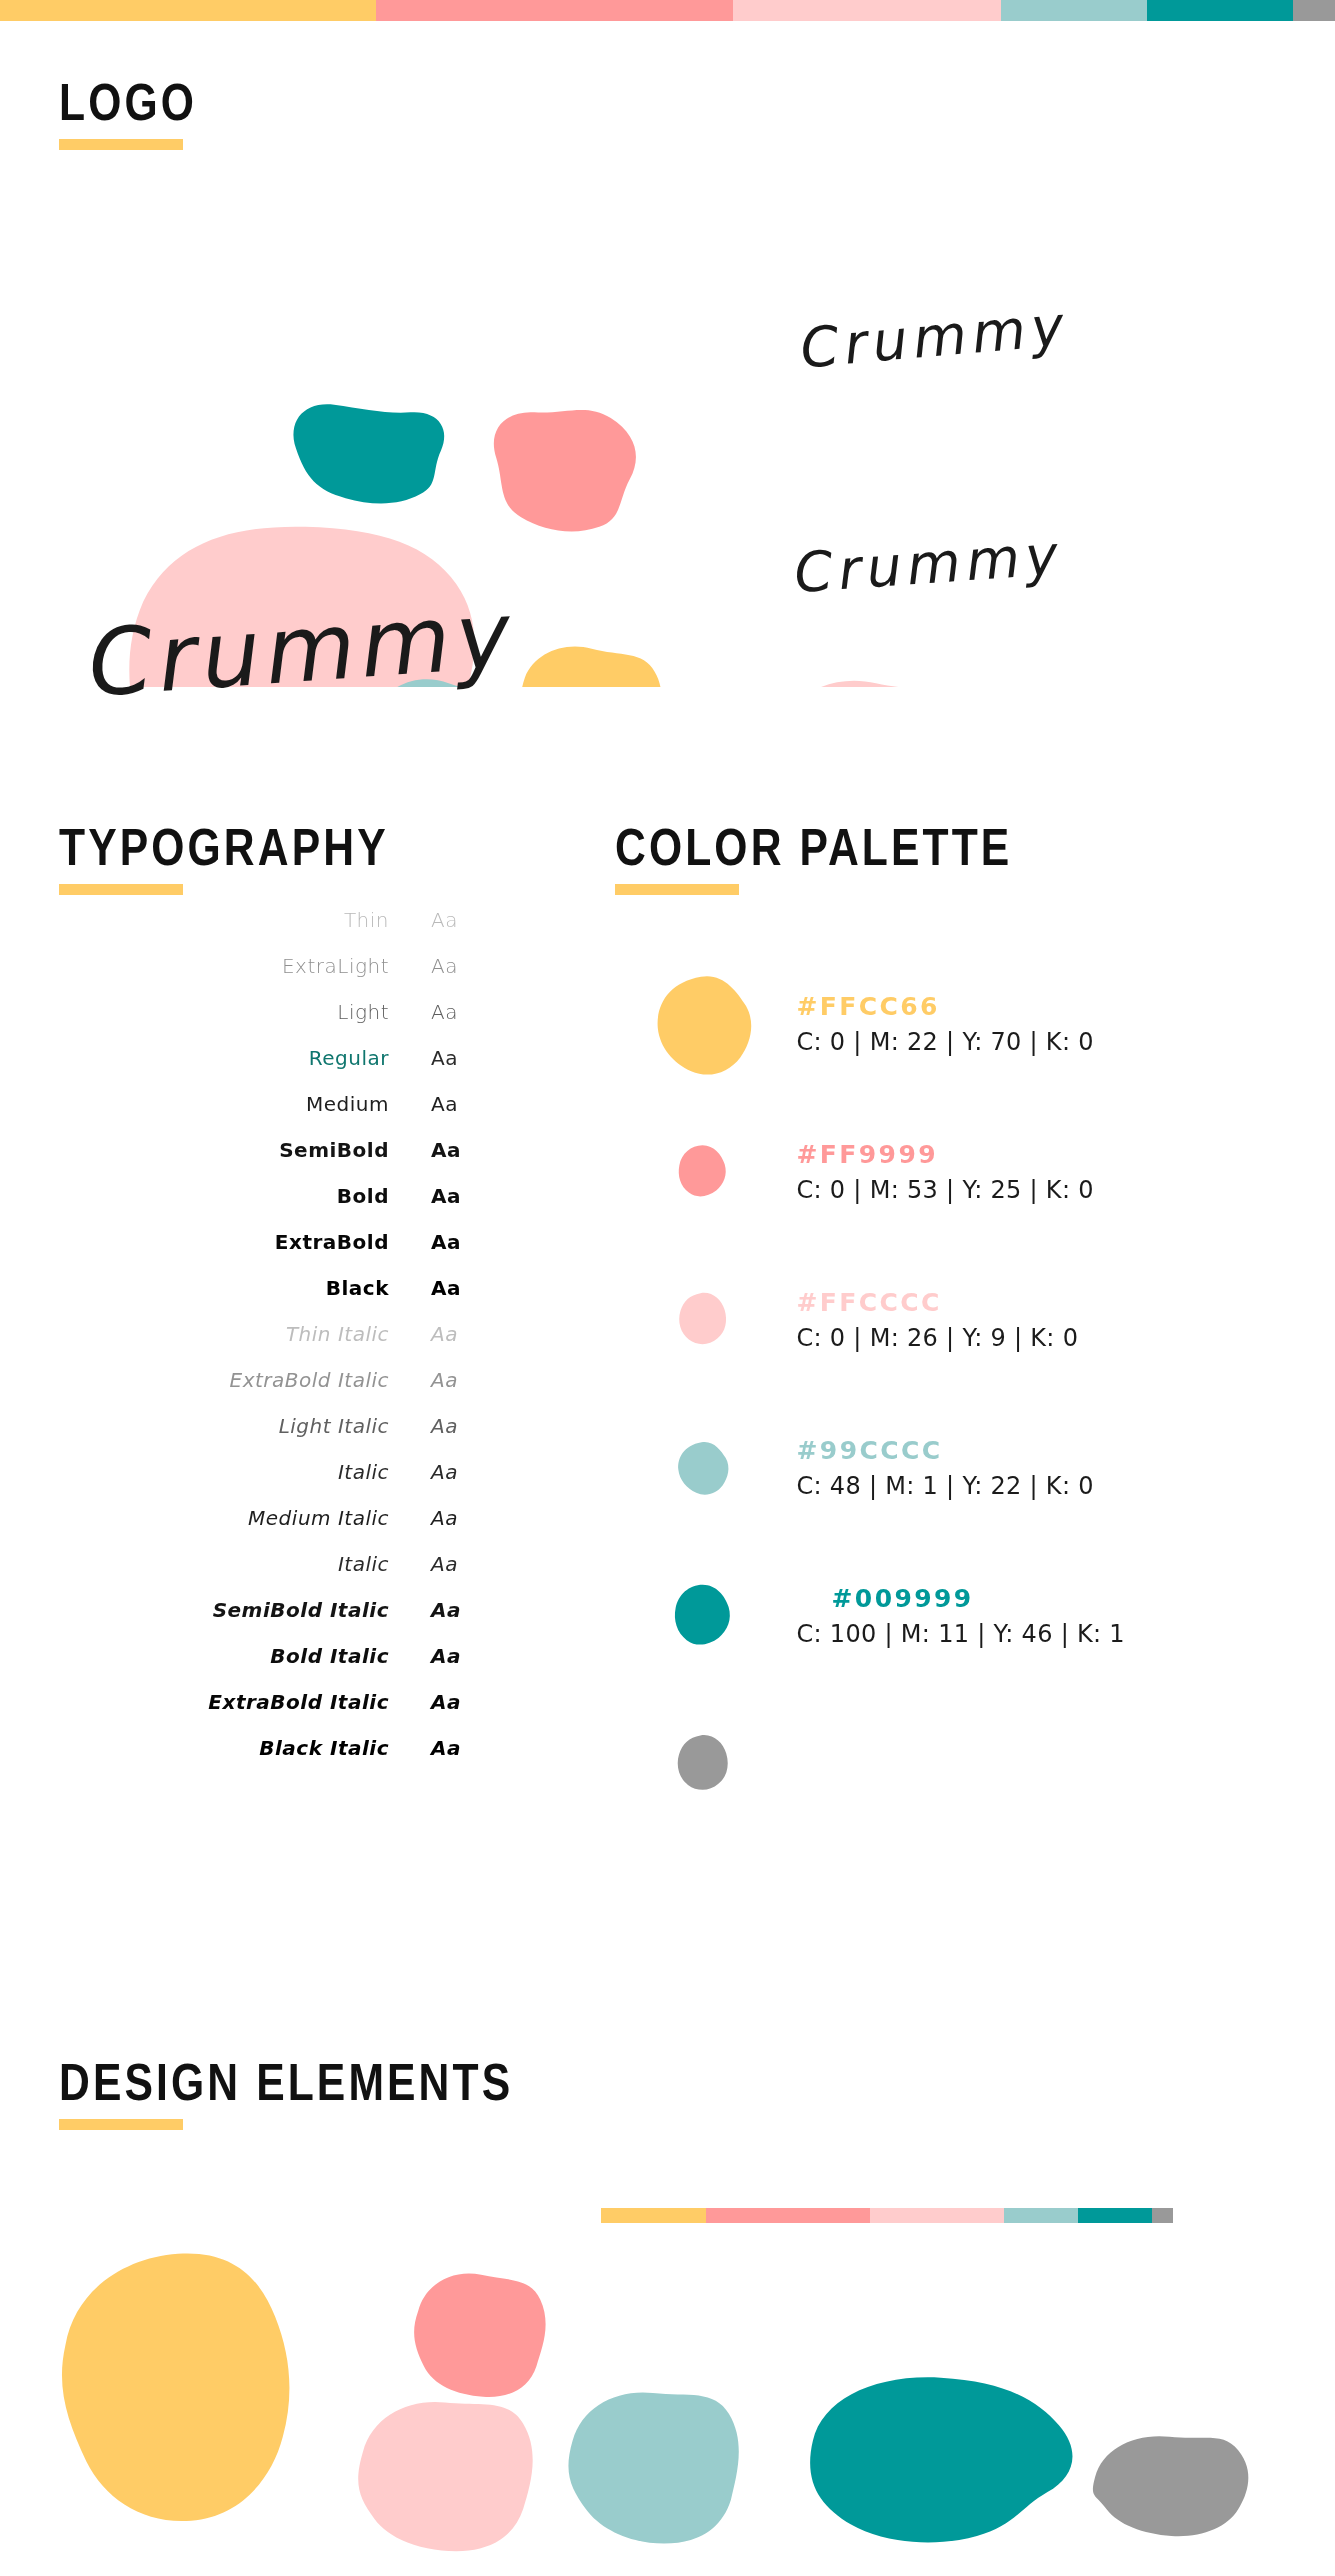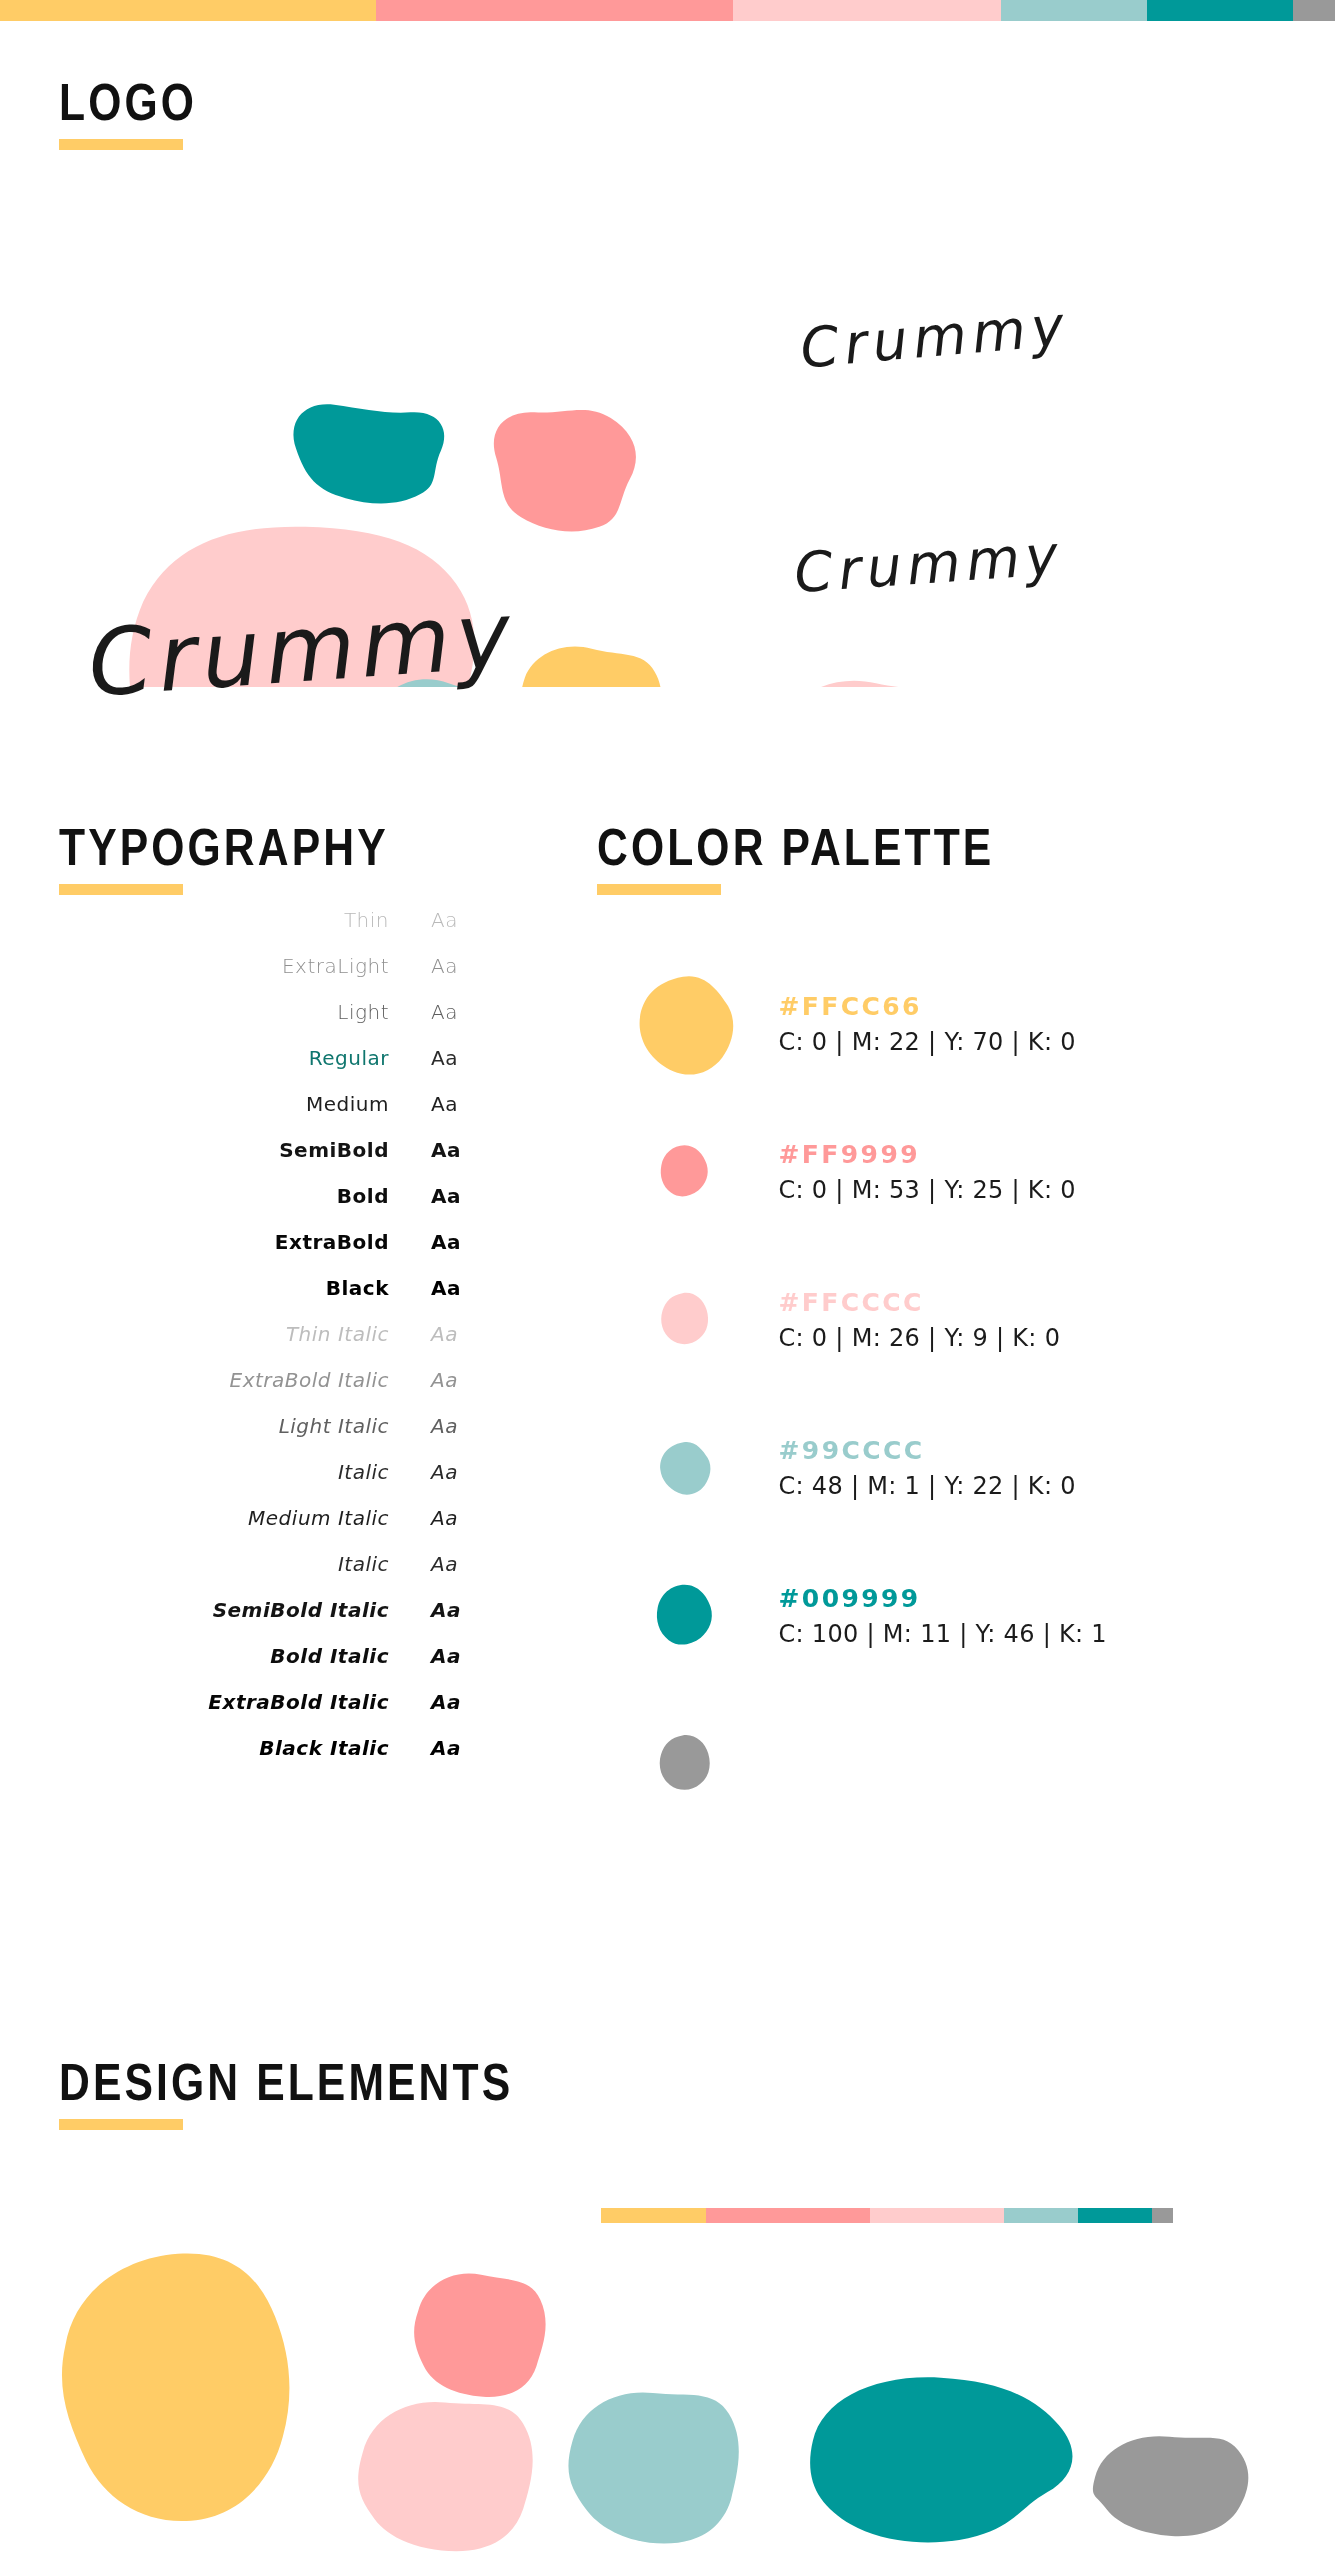--- a/index.html
+++ b/index.html
@@ -66,21 +66,21 @@
     justify-content: flex-end;
     height: 46px;
     font-family: "DejaVu Sans", sans-serif;
     font-size: 20px;
     letter-spacing: 0.5px;
   }
   .weight-name { text-align: right; padding-right: 42px; white-space: nowrap; }
   .weight-sample { width: 67px; text-align: left; white-space: nowrap; }
 
   
-  #palette { position: absolute; left: 597px; top: 821px; width: 668px; }
+  #palette { position: absolute; left: 615px; top: 821px; width: 668px; }
   .swatch-list { margin-top: 55px; }
   .swatch-row {
     display: flex;
     align-items: center;
     height: 148px;
     position: relative;
   }
   .swatch-shape {
     width: 172px;
     flex: 0 0 172px;
@@ -285,21 +285,21 @@
           <div class="swatch-cmyk">C: 48 | M: 1 | Y: 22 | K: 0</div>
         </div>
       </div>
       <div class="swatch-row">
         <div class="swatch-shape">
           <svg width="69" height="69" viewBox="0 0 100 112">
             <path d="M52,6 C74,6 88,24 94,42 C100,62 92,80 78,92 C62,104 42,108 26,96 C10,84 4,64 8,44 C12,22 30,6 52,6 Z" fill="#009999"></path>
           </svg>
         </div>
         <div class="swatch-info">
-          <div class="swatch-hex" style="color: rgb(0, 153, 153);">#009999</div>
+          <div class="swatch-hex" style="color: rgb(0, 153, 153); margin-left: 35px;">#009999</div>
           <div class="swatch-cmyk">C: 100 | M: 11 | Y: 46 | K: 1</div>
         </div>
       </div>
       <div class="swatch-row">
         <div class="swatch-shape">
           <svg width="63" height="63" viewBox="0 0 100 112">
             <path d="M48,6 C70,2 88,18 94,38 C100,58 96,80 80,92 C64,106 42,106 26,94 C10,82 4,60 10,40 C16,20 28,10 48,6 Z" fill="#999999"></path>
           </svg>
         </div>
       </div>

